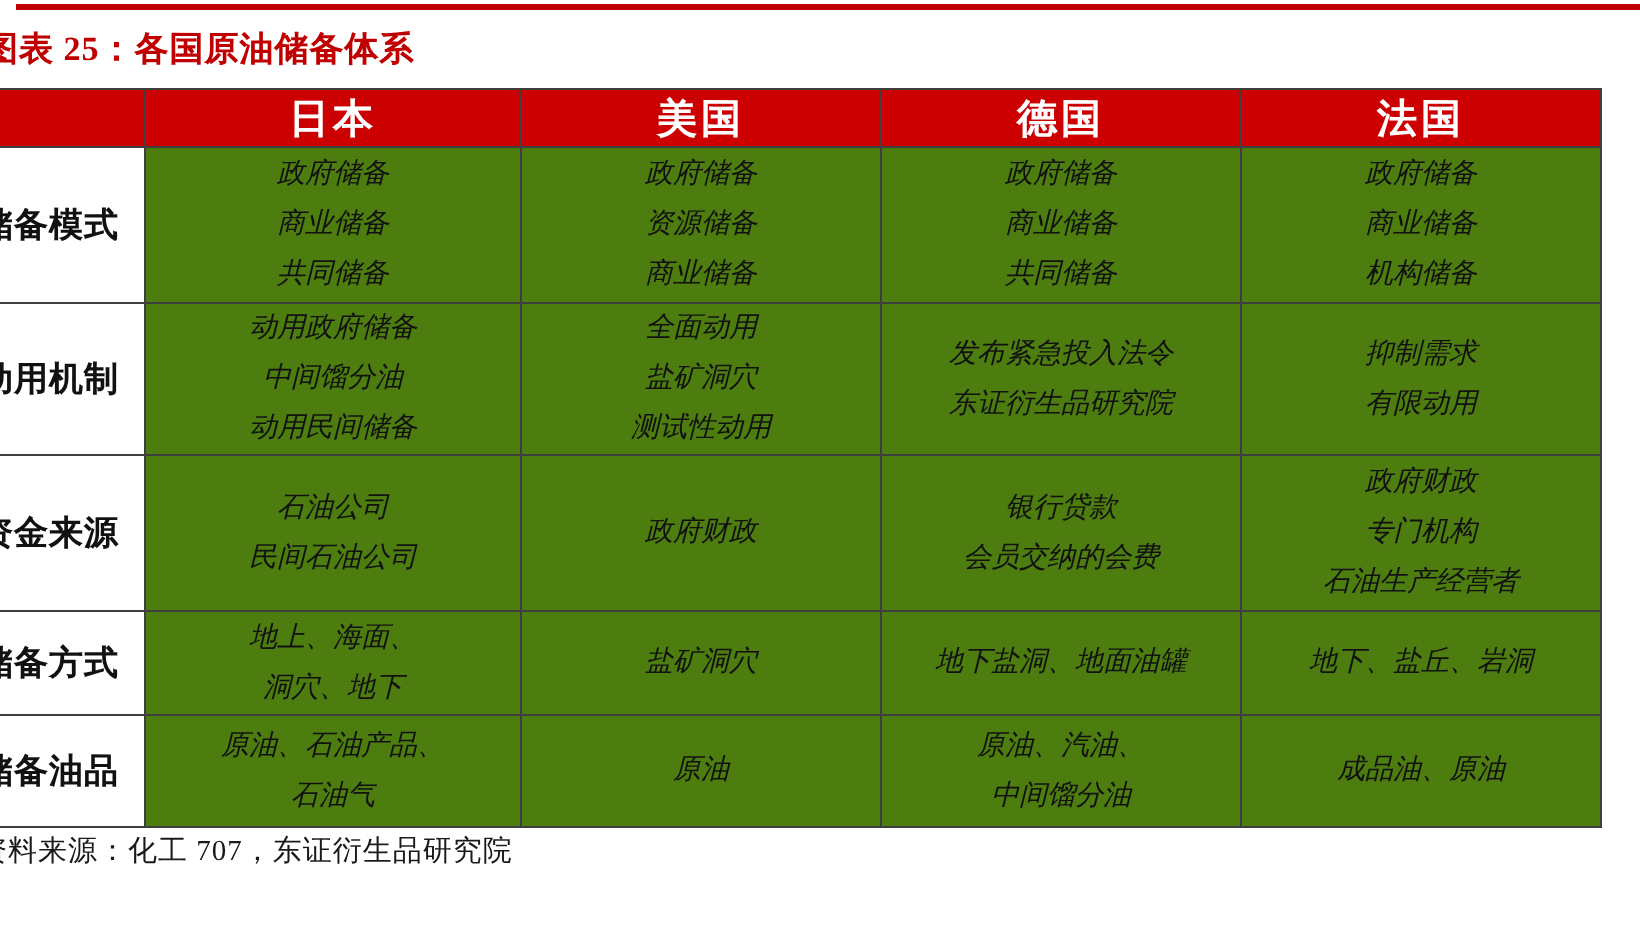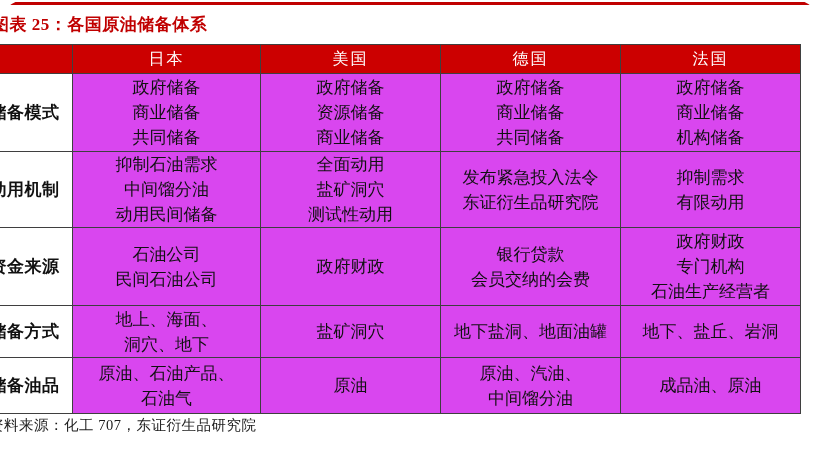--- a/index.html
+++ b/index.html
@@ -1,38 +1,38 @@
 <!DOCTYPE html>
 <html style="--accent: #C00000; --title-color: #C00000; --header-bg: #CC0000; --header-text: #FFFFFF; --border-color: #3F3F3F;"><head>
 <meta charset="utf-8">
 <style>
   html,body{margin:0;padding:0;background:#fff;}
   #screen{
     position:relative;width:820px;height:463px;background:#ffffff;
-    overflow:hidden;font-family:"Liberation Serif", serif;color:#111;border-radius:25px;
+    overflow:hidden;font-family:"Liberation Serif", serif;color:#111;
   }
   #top-line{position:absolute;top:2px;left:8px;width:812px;height:3px;background:var(--accent,#C00000);}
   #title{
     position:absolute;top:13px;left:-8px;white-space:nowrap;
     font-size:17px;font-weight:bold;color:var(--title-color,#C00000);
     letter-spacing:0.5px;
   }
   #tbl-wrap{position:absolute;top:44px;left:-24px;}
   table{border-collapse:collapse;table-layout:fixed;width:824px;}
   col.c0{width:96px;} col.c1{width:188px;} col.c2{width:180px;} col.c3{width:180px;} col.c4{width:180px;}
   th,td{border:1px solid var(--border-color,#3f3f3f);padding:0;text-align:center;vertical-align:middle;}
   thead tr{height:29px;}
   thead th{
     background:var(--header-bg,#CC0000);color:var(--header-text,#fff);
-    font-size:16px;font-weight:normal;letter-spacing:2px;
+    font-size:20px;font-weight:bold;letter-spacing:2px;
   }
   tbody th.rowlabel{
     font-size:17px;font-weight:bold;background:#fff;color:#111;letter-spacing:0.5px;
   }
-  tbody td{font-size:17px;background:#d946ef;}
+  tbody td{font-size:14px;background:#4d7c0f;font-style:italic;}
   .cline{line-height:25px;}
   tbody tr:nth-child(1){height:78px;}
   tbody tr:nth-child(2){height:75px;}
   tbody tr:nth-child(3){height:78px;}
   tbody tr:nth-child(4){height:52px;}
   tbody tr:nth-child(5){height:56px;}
   #source{
     position:absolute;top:416px;left:-11px;white-space:nowrap;
     font-size:14.5px;color:#1a1a1a;letter-spacing:0.5px;
   }
@@ -82,21 +82,21 @@
             </td>
             <td>
               <div class="cline">政府储备</div>
               <div class="cline">商业储备</div>
               <div class="cline">机构储备</div>
             </td>
           </tr>
           <tr>
             <th class="rowlabel">动用机制</th>
             <td>
-              <div class="cline">抑制石油需求</div>
+              <div class="cline">动用政府储备</div>
               <div class="cline">中间馏分油</div>
               <div class="cline">动用民间储备</div>
             </td>
             <td>
               <div class="cline">全面动用</div>
               <div class="cline">盐矿洞穴</div>
               <div class="cline">测试性动用</div>
             </td>
             <td>
               <div class="cline">发布紧急投入法令</div>

